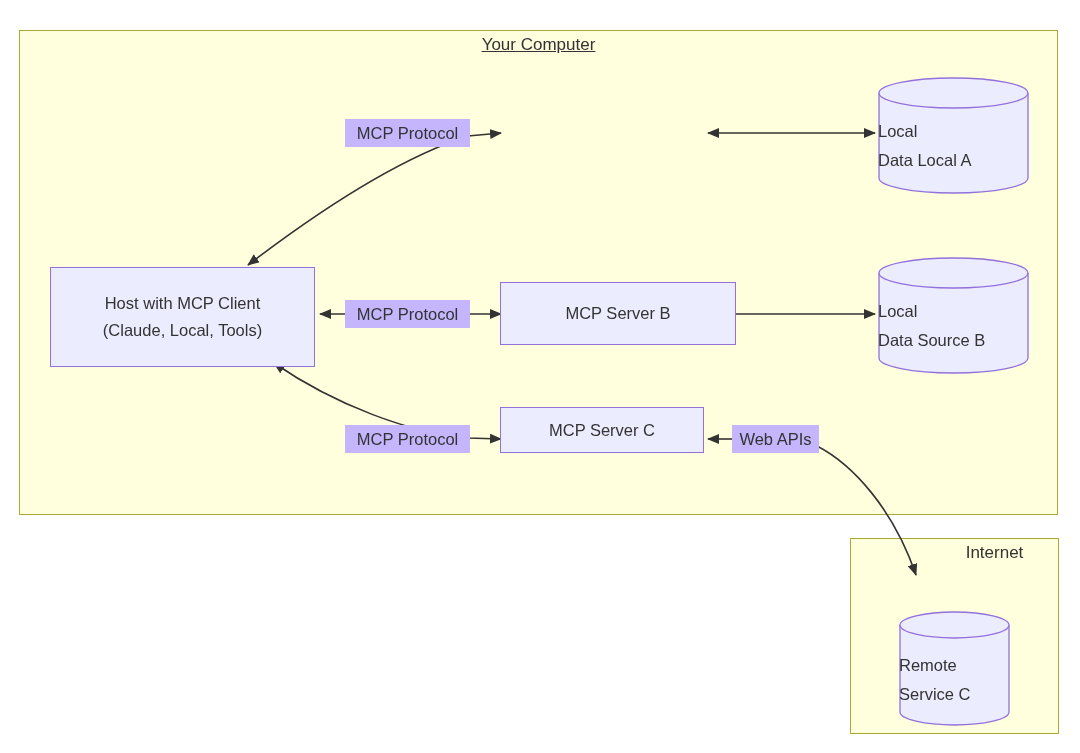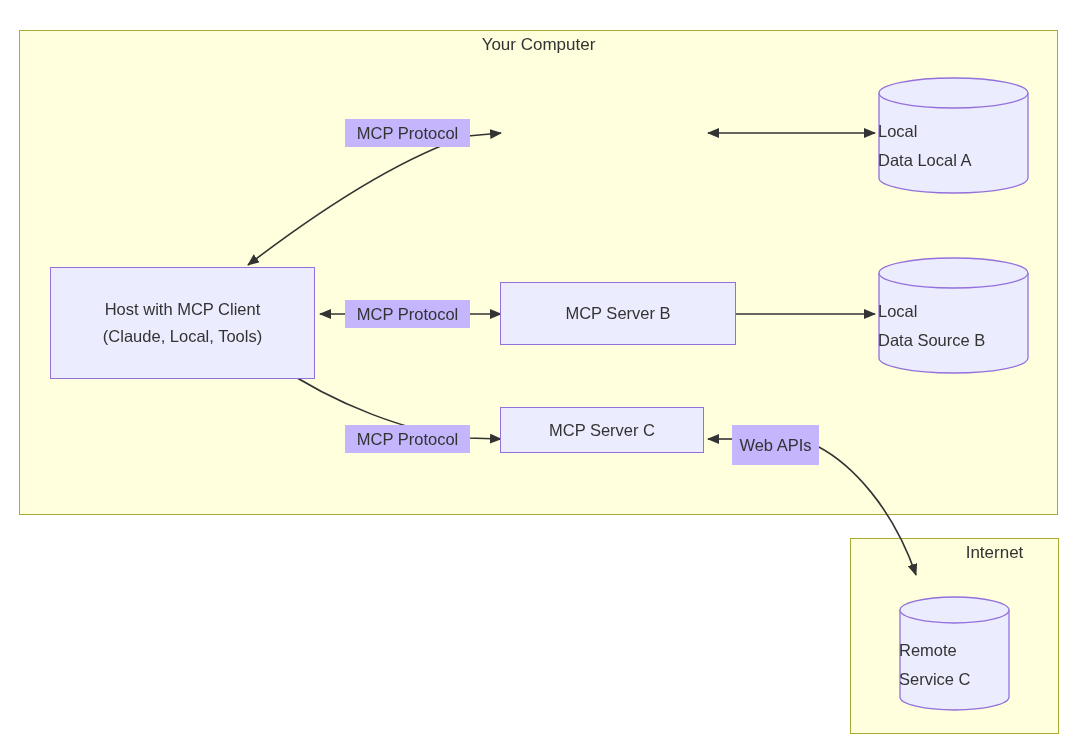--- a/index.html
+++ b/index.html
@@ -77,41 +77,41 @@
     stroke: #333333;
     stroke-width: 1.6px;
   }
 </style>
 </head>
 <body>
 
 <div id="canvas">
 
   <div class="cluster" style="left:19px; top:30px; width:1039px; height:485px;"></div>
-  <div class="cluster-title" style="left:19px; top:35px; width:1039px;">Your Computer</div>
+  <div class="cluster-title" style="left:19px; top:35px; width:1039px;text-decoration:underline;">Your Computer</div>
 
   <div class="cluster" style="left:850px; top:538px; width:209px; height:196px;"></div>
   <div class="cluster-title" style="left:850px; top:543px; width:209px;padding-left:40px;">Internet</div>
 
   <svg id="edges-svg" viewBox="0 0 1080 753">
     <defs>
       <marker id="arrow" viewBox="0 0 12 10" refX="11" refY="5" markerWidth="12" markerHeight="10" markerUnits="userSpaceOnUse" orient="auto-start-reverse">
         <path d="M0,0 L12,5 L0,10 z" fill="#333333"></path>
       </marker>
     </defs>
     <path class="edge" d="M 248,265 C 320,210 400,158 468,136 L 501,133" marker-start="url(#arrow)" marker-end="url(#arrow)"></path>
     <path class="edge" d="M 320,314 L 501,314" marker-start="url(#arrow)" marker-end="url(#arrow)"></path>
     <path class="edge" d="M 274,363 C 335,405 410,433 468,438 L 501,439" marker-start="url(#arrow)" marker-end="url(#arrow)"></path>
     <path class="edge" d="M 708,133 L 875,133" marker-start="url(#arrow)" marker-end="url(#arrow)"></path>
     <path class="edge" d="M 708,314 L 875,314" marker-start="url(#arrow)" marker-end="url(#arrow)"></path>
     <path class="edge" d="M 733,439 L 708,439" marker-end="url(#arrow)"></path>
     <path class="edge" d="M 817,446 C 852,464 893,508 916,575" marker-end="url(#arrow)"></path>
   </svg>
 
-  <div class="node" style="left:50px; top:267px; width:265px; height:112px;">
+  <div class="node" style="left:50px; top:267px; width:265px; height:100px;">
     <span>Host with MCP Client</span>
     <span>(Claude, Local, Tools)</span>
   </div>
 
 
   <div class="node" style="left:500px; top:282px; width:236px; height:63px;">
     <span>MCP Server B</span>
   </div>
 
   <div class="node" style="left:500px; top:407px; width:204px; height:46px;">
@@ -133,29 +133,29 @@
     <svg width="151" height="117" viewBox="0 0 151 117">
       <path d="M 1,16 L 1,101 A 74.5,15 0 0 0 150,101 L 150,16" fill="#ececff" stroke="#9370db" stroke-width="1.3"></path>
       <ellipse cx="75.5" cy="16" rx="74.5" ry="15" fill="#ececff" stroke="#9370db" stroke-width="1.3"></ellipse>
     </svg>
     <div class="cyl-label">
       <div>Local</div>
       <div>Data Source B</div>
     </div>
   </div>
 
-  <div class="cylinder" style="left:899px; top:596px; width:122px; height:115px;">
+  <div class="cylinder" style="left:899px; top:611px; width:122px; height:115px;">
     <svg width="111" height="115" viewBox="0 0 111 115">
       <path d="M 1,14 L 1,101 A 54.5,13 0 0 0 110,101 L 110,14" fill="#ececff" stroke="#9370db" stroke-width="1.3"></path>
       <ellipse cx="55.5" cy="14" rx="54.5" ry="13" fill="#ececff" stroke="#9370db" stroke-width="1.3"></ellipse>
     </svg>
     <div class="cyl-label">
       <div>Remote</div>
       <div>Service C</div>
     </div>
   </div>
 
   <div class="edge-label" style="left:345px; top:119px; width:125px; height:28px;">MCP Protocol</div>
   <div class="edge-label" style="left:345px; top:300px; width:125px; height:28px;">MCP Protocol</div>
   <div class="edge-label" style="left:345px; top:425px; width:125px; height:28px;">MCP Protocol</div>
-  <div class="edge-label" style="left:732px; top:425px; width:87px; height:40px;">Web APIs</div>
+  <div class="edge-label" style="left:732px; top:425px; width:87px; height:28px;">Web APIs</div>
 
 </div>
 
 </body></html>

